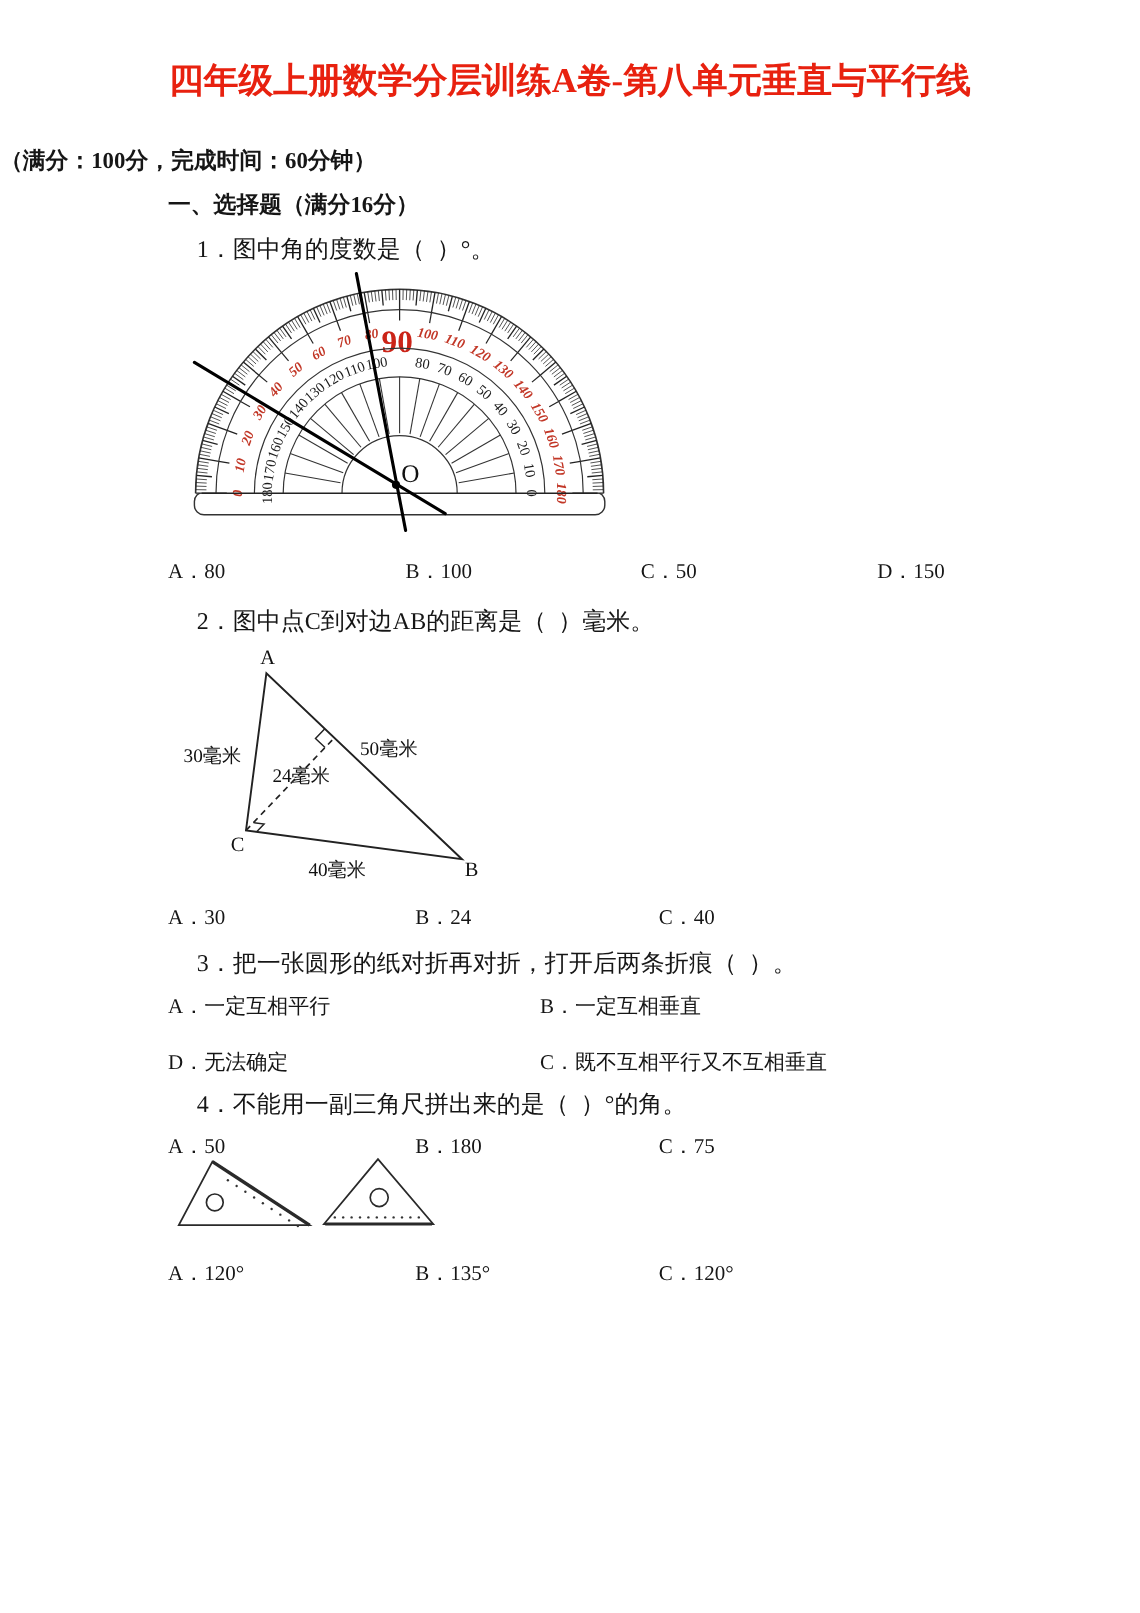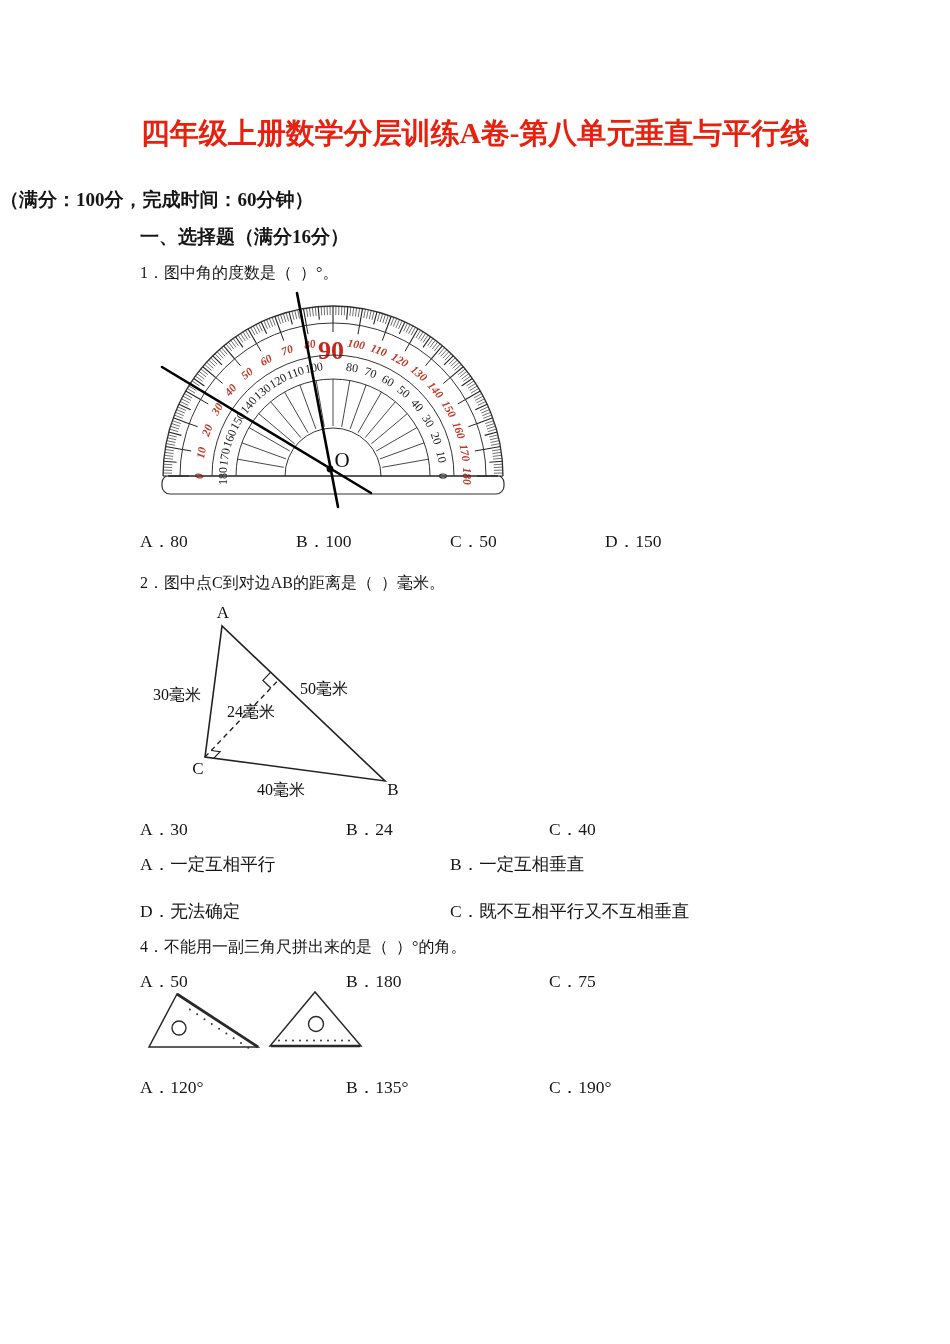--- a/index.html
+++ b/index.html
@@ -1,41 +1,41 @@
 <!DOCTYPE html>
 <html><head>
 <meta charset="utf-8">
 <style>
   html,body{margin:0;padding:0;}
   body{
     width:950px;height:1344px;background:#ffffff;overflow:hidden;
     font-family:"Liberation Serif","DejaVu Serif",serif;color:#161616;
   }
   .title{
-    margin:0;padding-top:113px;text-align:center;
+    margin:0;padding-top:48px;text-align:center;
     font-size:29px;font-weight:bold;line-height:40px;color:#e8210f;
   }
   .subtitle{
     margin-top:34px;
     font-size:19px;font-weight:bold;line-height:26px;
   }
   .content{padding-left:140px;padding-right:68px;}
   .section{margin-top:11px;font-size:19px;font-weight:bold;line-height:26px;}
-  .qtext{margin-top:10px;font-size:16px;line-height:26px;white-space:pre-wrap;}
+  .qtext{margin-top:10px;font-size:20px;line-height:26px;white-space:pre-wrap;margin-left:24px;}
   .q5text{line-height:38px;margin-top:11px;}
   .opts{display:grid;font-size:17.5px;line-height:26px;}
   .c4{grid-template-columns:156px 154px 155px auto;}
   .c3{grid-template-columns:206px 203px auto;}
   .c2{grid-template-columns:310px auto;row-gap:21px;}
   .opt{white-space:nowrap;}
   svg.fig{display:block;}
   #protractor{margin:0 0 0 20px;}
   #triangle{margin:8px 0 0 5px;}
   #rulers{margin:-6px 0 0 0;}
-  .mt-opts1{margin-top:0px;}
+  .mt-opts1{margin-top:0px;gap:42px;}
   .mt-q2{margin-top:16px;}
   .mt-opts2{margin-top:12px;}
   .mt-q3{margin-top:13px;}
   .mt-opts3{margin-top:9px;}
   .mt-q4{margin-top:10px;}
   .mt-opts4{margin-top:8px;}
   .mt-opts5{margin-top:16px;}
   svg text{font-family:"Liberation Serif","DejaVu Serif",serif;}
 </style>
 </head>
@@ -336,20 +336,21 @@
         <text x="82" y="113" font-size="16" fill="#111">24毫米</text>
         <text x="155" y="90" font-size="16" fill="#111">50毫米</text>
         <text x="112" y="191" font-size="16" fill="#111">40毫米</text>
       </svg>
     <div class="opts c3 mt-opts2">
       <span class="opt">A．30</span>
       <span class="opt">B．24</span>
       <span class="opt">C．40</span>
     </div>
 
+    <div class="qtext mt-q3">3．把一张圆形的纸对折再对折，打开后两条折痕（  ）。</div>
     <div class="opts c2 mt-opts3">
       <span class="opt">A．一定互相平行</span>
       <span class="opt">B．一定互相垂直</span>
       <span class="opt">D．无法确定</span>
       <span class="opt">C．既不互相平行又不互相垂直</span>
     </div>
 
     <div class="qtext mt-q4">4．不能用一副三角尺拼出来的是（  ）°的角。</div>
     <div class="opts c3 mt-opts4">
       <span class="opt">A．50</span>
@@ -381,16 +382,16 @@
         <circle cx="181" cy="52.5" r="1" fill="#333"></circle>
         <circle cx="188" cy="52.5" r="1" fill="#333"></circle>
         <circle cx="195" cy="52.5" r="1" fill="#333"></circle>
         <circle cx="202" cy="52.5" r="1" fill="#333"></circle>
         <circle cx="209" cy="52.5" r="1" fill="#333"></circle>
         <circle cx="176" cy="36" r="7.5" fill="none" stroke="#2a2a2a" stroke-width="1.4"></circle>
       </svg>
     <div class="opts c3 mt-opts5">
       <span class="opt">A．120°</span>
       <span class="opt">B．135°</span>
-      <span class="opt">C．190°</span>
+      <span class="opt">C．120°</span>
     </div>
   </div>
 </div>
 
 </body></html>

